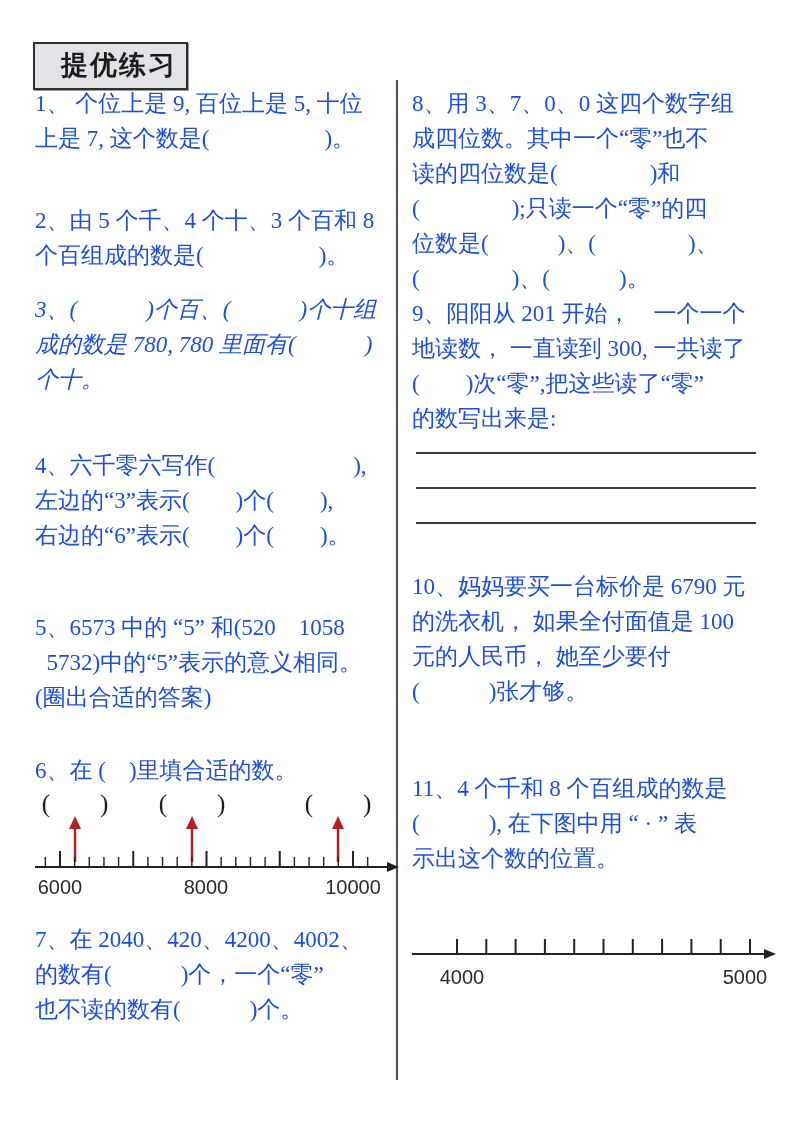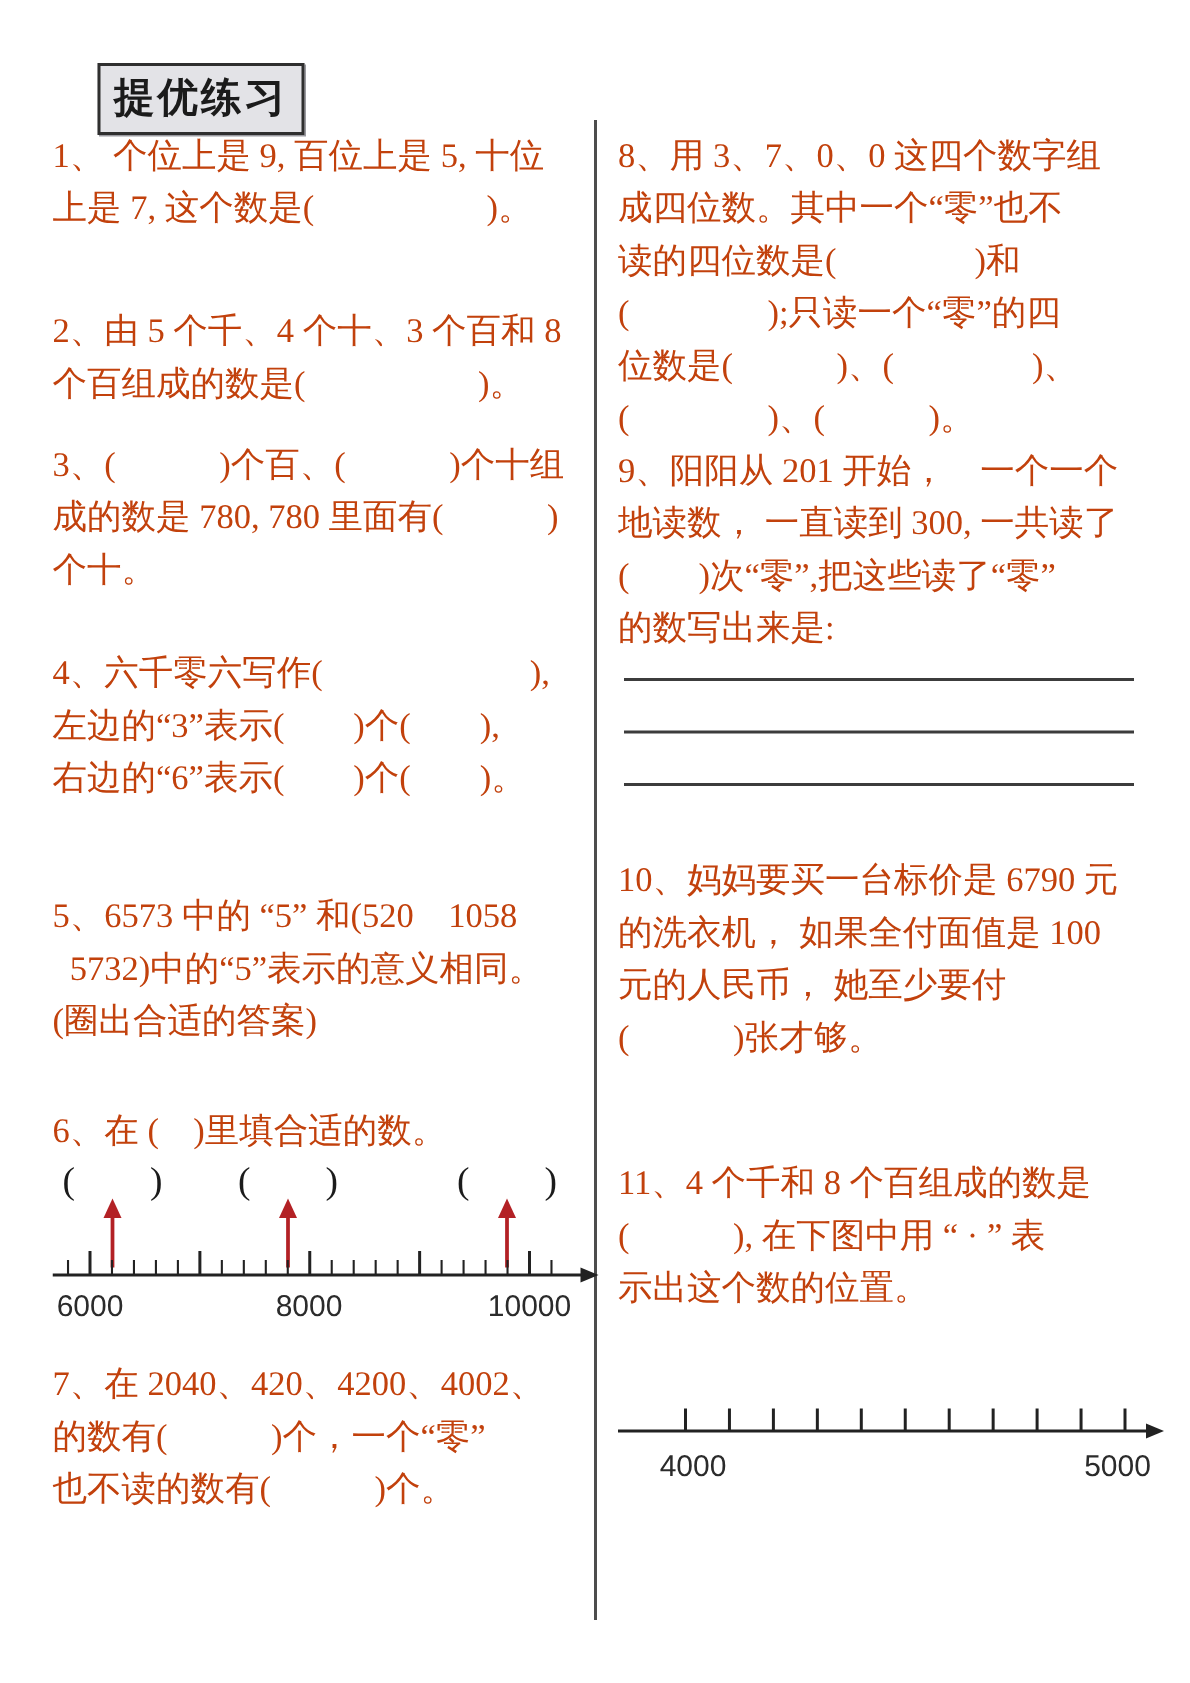--- a/index.html
+++ b/index.html
@@ -5,34 +5,33 @@
   html,body{margin:0;padding:0;}
   body{
     width:793px;height:1122px;background:#ffffff;position:relative;
     font-family:"Liberation Serif","DejaVu Serif",serif;color:#1b1b1b;
     overflow:hidden;
   }
   .page{position:absolute;inset:0;}
   .title-box{
     position:absolute;left:33px;top:42px;
     border:2px solid #2f2f2f;background:#e3e3e7;
-    padding:3px 9px 5px 9px;
+    padding:3px 9px 5px 26px;
     font-size:27px;font-weight:700;letter-spacing:2px;
     box-shadow:1px 1px 0 #9a9aa0;
-    margin-left:32px;
   }
   .divider{position:absolute;left:396px;top:80px;width:2px;height:1000px;background:#4d4d4d;}
   .col{position:absolute;top:86px;}
   .col-left{left:35px;width:360px;}
   .col-right{left:412px;width:372px;}
   .q{margin:0;}
-  .tline{white-space:pre;font-size:23px;line-height:35px;color:#c2410c;}
+  .tline{white-space:pre;font-size:23px;line-height:35px;color:#1d4ed8;}
   #q1{margin-bottom:47px;}
   #q2{margin-bottom:19px;}
-  #q3{margin-bottom:34px;}
+  #q3{margin-bottom:51px;font-style:italic;}
   #q4{margin-bottom:57px;}
   #q5{margin-bottom:38px;}
   #q6fig{display:block;margin-top:2px;}
   #q7{margin-top:17px;}
   #q8{}
   .ulines{margin:0 0 45px 4px;width:340px;}
   .uline{height:33px;border-bottom:2px solid #3c3c3c;}
   .uline.first{height:16px;}
   #q10{margin-bottom:62px;}
   #q11fig{display:block;margin-top:62px;}

